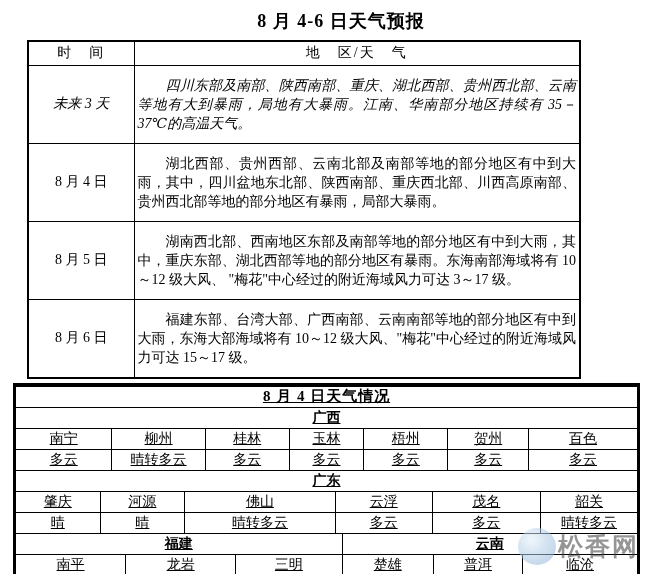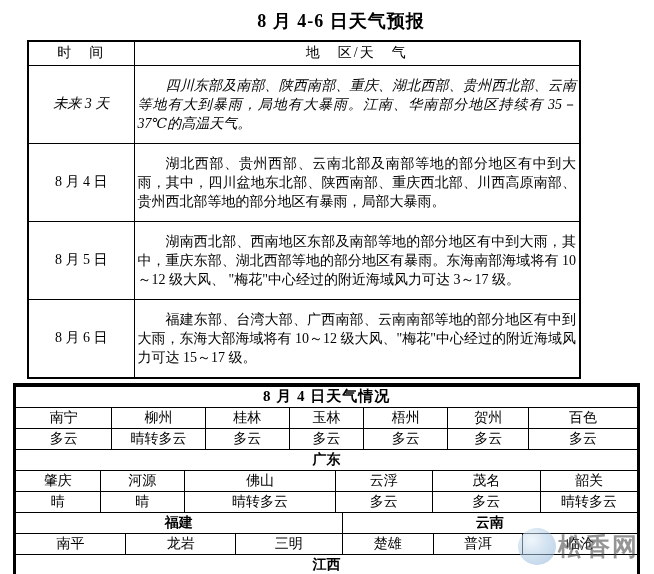--- a/index.html
+++ b/index.html
@@ -64,20 +64,21 @@
   }
   .t2 table:first-child { margin-top: 0; }
   .t2 td {
     border: 1px solid #000;
     height: 21px;
     text-align: center;
     font-size: 14px;
     padding: 0;
     overflow: hidden;
     white-space: nowrap;
+    text-decoration: underline;
   }
   .t2 td.bold { font-weight: bold; }
   .t2 td.title-cell { font-size: 15px; letter-spacing: 1px; }
 
   
   .watermark {
     position: absolute;
     left: 518px; top: 528px;
     display: flex;
     align-items: center;
@@ -149,20 +150,23 @@
       <colgroup>
         <col style="width:15.5%">
           <col style="width:15%">
           <col style="width:13.5%">
         <col style="width:12%">
           <col style="width:13.5%">
           <col style="width:13%">
           <col style="width:17.5%">
       </colgroup>
       <tbody>
+          <tr>
+        <td class="bold" colspan="7">广西</td>
+      </tr>
       <tr>
         <td>南宁</td>
         <td>柳州</td>
         <td>桂林</td>
         <td>玉林</td>
         <td>梧州</td>
         <td>贺州</td>
         <td>百色</td>
       </tr>
       <tr>

